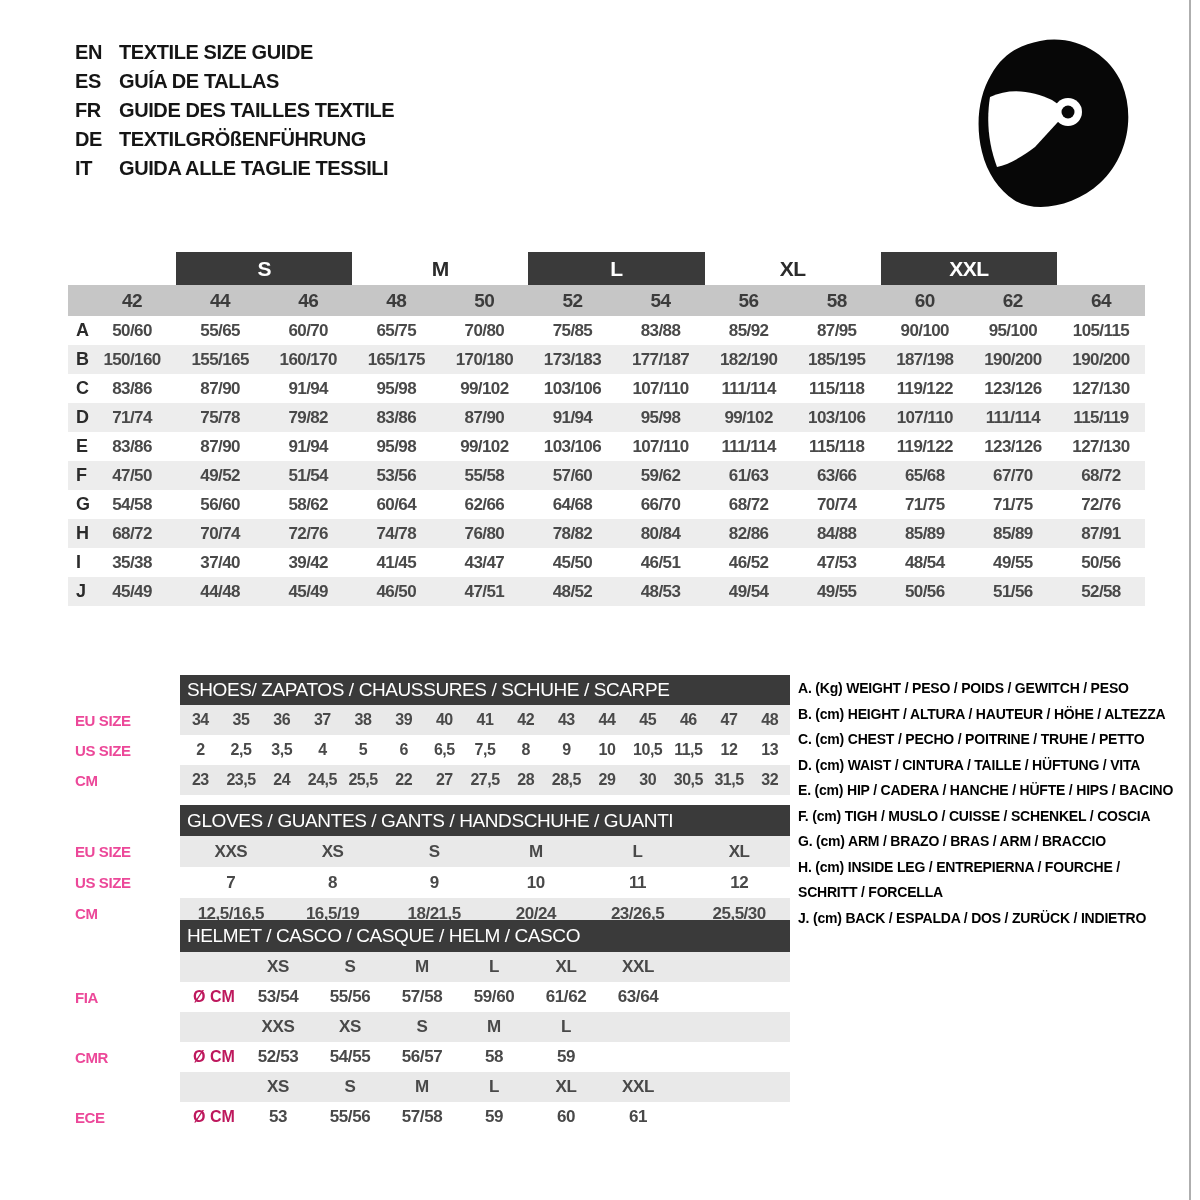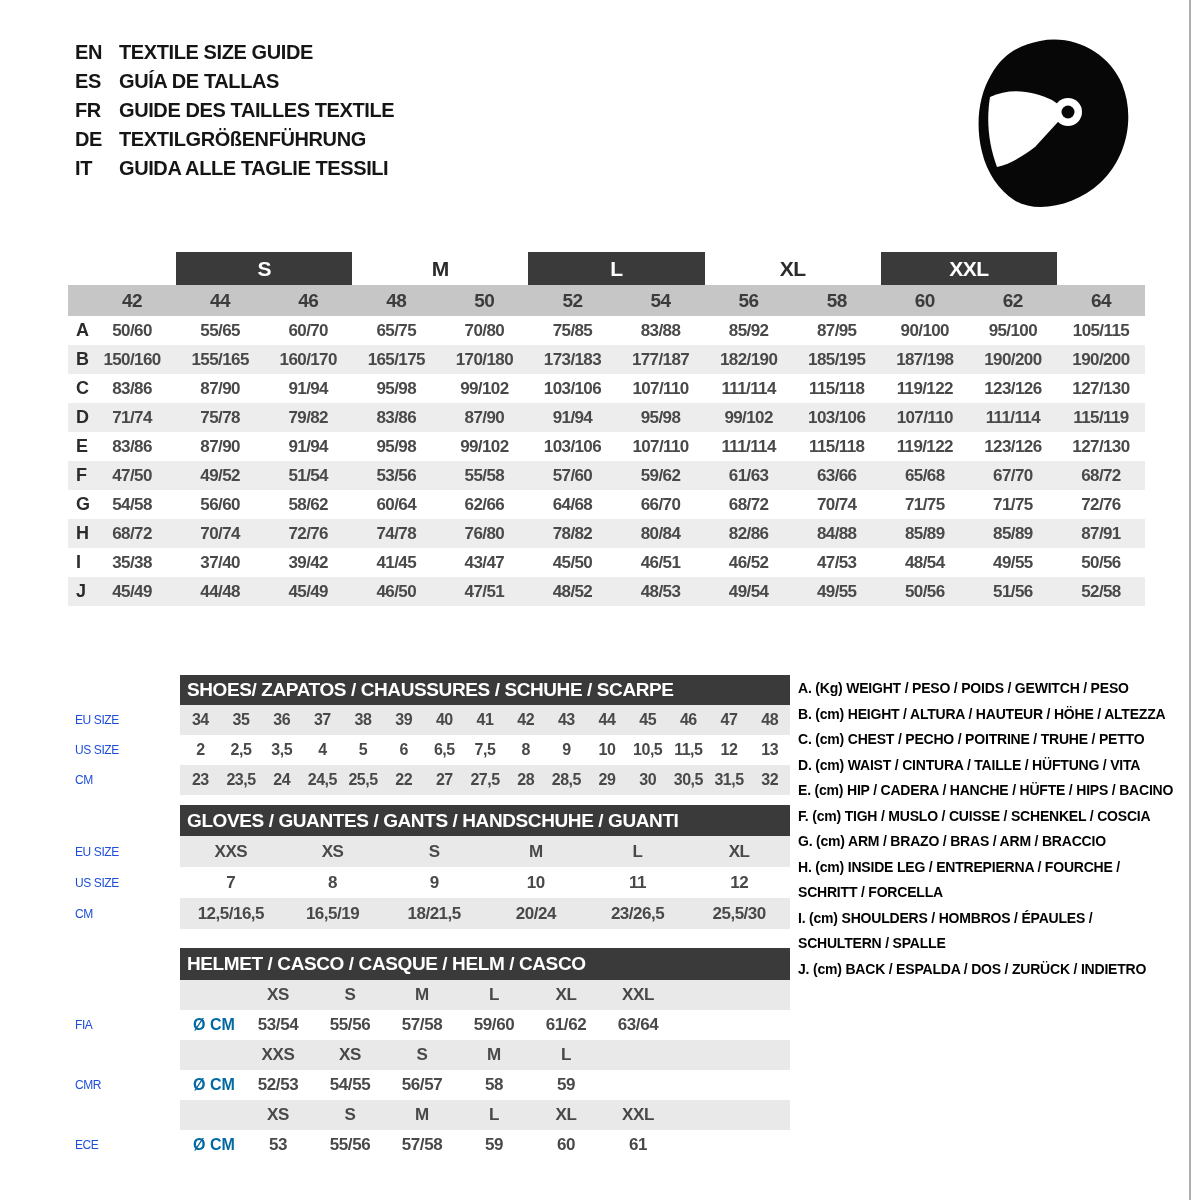--- a/index.html
+++ b/index.html
@@ -24,38 +24,38 @@
   .num-band{height:31px;background:#c6c6c6;align-items:center;}
   .num-cell{text-align:center;font-weight:bold;font-size:19px;letter-spacing:-0.5px;color:#3c3c3c;}
   .t-rows .t-row{height:29px;align-items:center;}
   .t-rows .t-row:nth-child(even){background:#ededed;}
   .t-letter{padding-left:8px;font-weight:bold;font-size:18px;color:#2b2b2b;}
   .t-cell{text-align:center;font-weight:bold;font-size:17px;letter-spacing:-0.6px;color:#494949;}
   .ctn{display:contents;}
   
   .sec{position:absolute;left:60px;width:730px;}
   .sec-title{margin-left:120px;width:610px;background:#3a3a3a;color:#ffffff;
-    font-weight:bold;font-size:19px;letter-spacing:-0.4px;display:flex;align-items:center;
+    font-weight:normal;font-size:19px;letter-spacing:-0.4px;display:flex;align-items:center;
     padding-left:7px;box-sizing:border-box;}
   .sec-row{display:grid;grid-template-columns:120px 610px;}
-  .sec-label{display:flex;align-items:center;padding-left:15px;font-weight:normal;font-size:12px;letter-spacing:-0.4px;color:#1d4ed8;}
+  .sec-label{display:flex;align-items:center;padding-left:15px;font-weight:bold;font-size:15px;letter-spacing:-0.4px;color:#ec4899;}
   .sec-band{display:grid;align-items:center;}
   .band-15{grid-template-columns:repeat(15,1fr);}
   .band-6{grid-template-columns:repeat(6,1fr);}
   .sec-cell{text-align:center;font-weight:bold;font-size:16px;letter-spacing:-0.5px;color:#494949;}
   .sec-rows > .sec-row:nth-child(odd) .sec-band{background:#e9e9e9;}
   #shoes .sec-title{height:30px;} #shoes .sec-row{height:30px;}
   #gloves .sec-title{height:31px;} #gloves .sec-row{height:31px;}
   #gloves .sec-cell{font-size:17px;}
   
   #helmets .sec-title{height:32px;}
   #helmets .sec-row{height:30px;}
   .helm-band{display:grid;grid-template-columns:62px repeat(6,72px) 1fr;align-items:center;}
   .helm-band.shaded{background:#e9e9e9;}
-  .helm-unit{padding-left:13px;font-weight:bold;font-size:16px;white-space:nowrap;color:#0369a1;}
+  .helm-unit{padding-left:13px;font-weight:bold;font-size:16px;white-space:nowrap;color:#be185d;}
   .helm-cell{text-align:center;font-weight:bold;font-size:17px;letter-spacing:-0.4px;color:#494949;}
   
   .legend{position:absolute;left:798px;top:676px;width:402px;}
   .legend-line{font-weight:bold;font-size:14px;line-height:25.5px;letter-spacing:-0.2px;white-space:nowrap;color:#000000;}
   
   .edge-line{position:absolute;left:1189px;top:0;width:2px;height:1200px;background:#aeaeae;}
 </style>
 </head>
 <body>
 
@@ -625,21 +625,21 @@
             <div class="sec-cell">23/26,5</div>
 
             <div class="sec-cell">25,5/30</div>
 
         </div>
       </div>
 
   </div>
 </div>
 
-<div class="sec" id="helmets" style="top:948px;">
+<div class="sec" id="helmets" style="top:920px;">
   <div class="sec-title">HELMET / CASCO / CASQUE / HELM / CASCO</div>
   <div class="helm-groups">
 
       <div class="sec-row">
         <div class="sec-label"></div>
         <div class="helm-band shaded">
           <div class="helm-unit"></div>
           <div class="ctn">
             
               <div class="helm-cell">XS</div>
@@ -809,29 +809,22 @@
     </div>
 
     <div class="legend-item">
 
         <div class="legend-line">H. (cm) INSIDE LEG / ENTREPIERNA / FOURCHE /</div>
 
         <div class="legend-line">SCHRITT / FORCELLA</div>
 
     </div>
 
+
     <div class="legend-item">
 
-        <div class="legend-line">I.  (cm) SHOULDERS / HOMBROS / ÉPAULES /</div>
-
-        <div class="legend-line">SCHULTERN / SPALLE</div>
-
-    </div>
-
-    <div class="legend-item">
-
         <div class="legend-line">J. (cm) BACK / ESPALDA / DOS / ZURÜCK / INDIETRO</div>
 
     </div>
 
 </div>
 
 <div class="edge-line"></div>
 
 </body></html>

